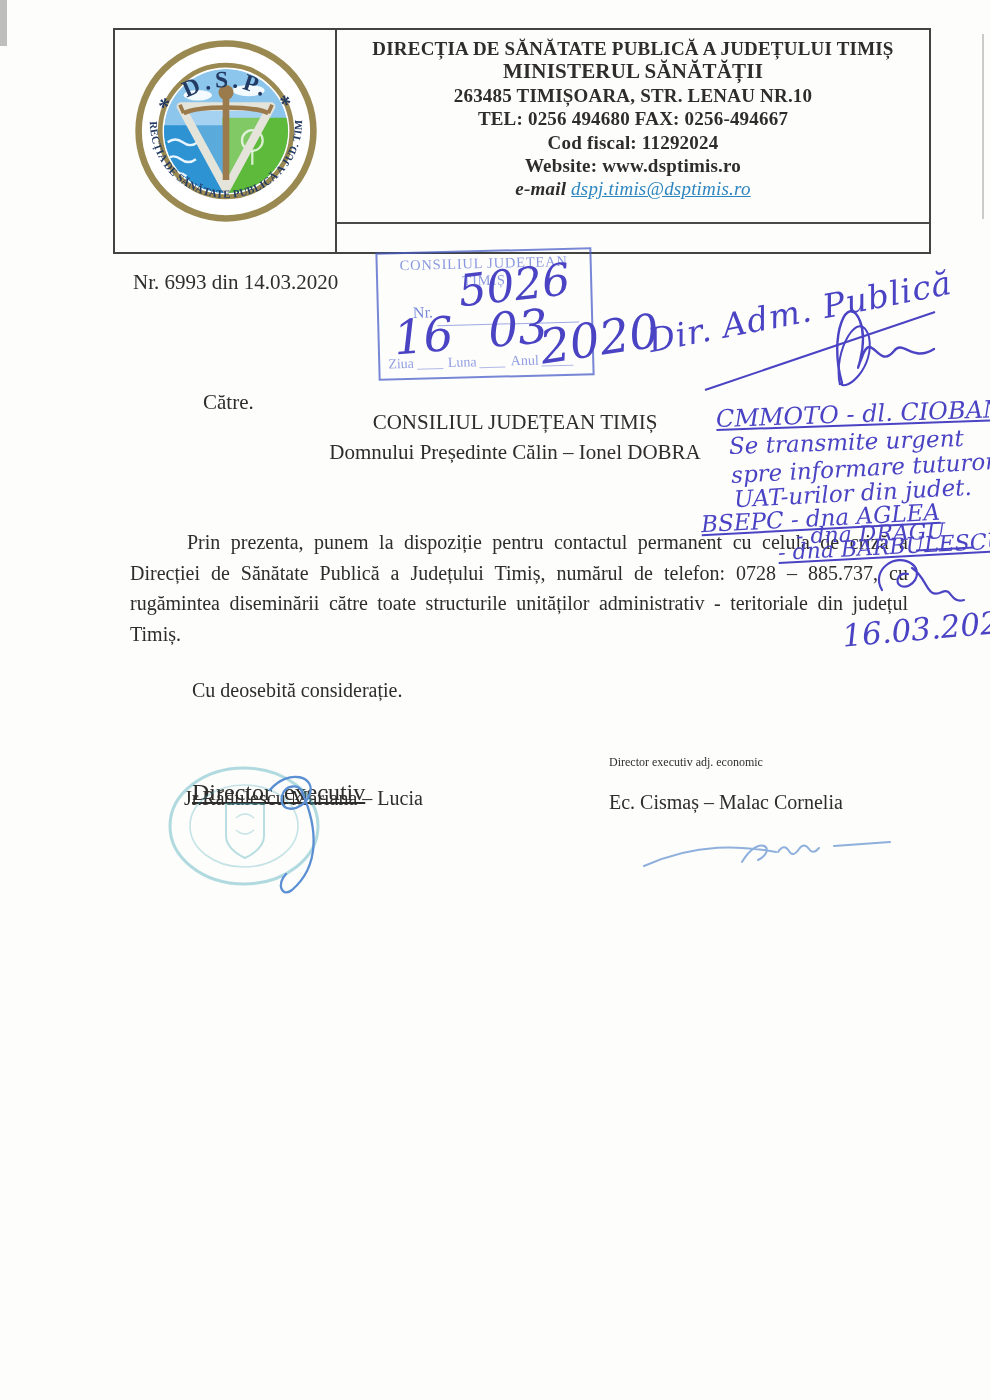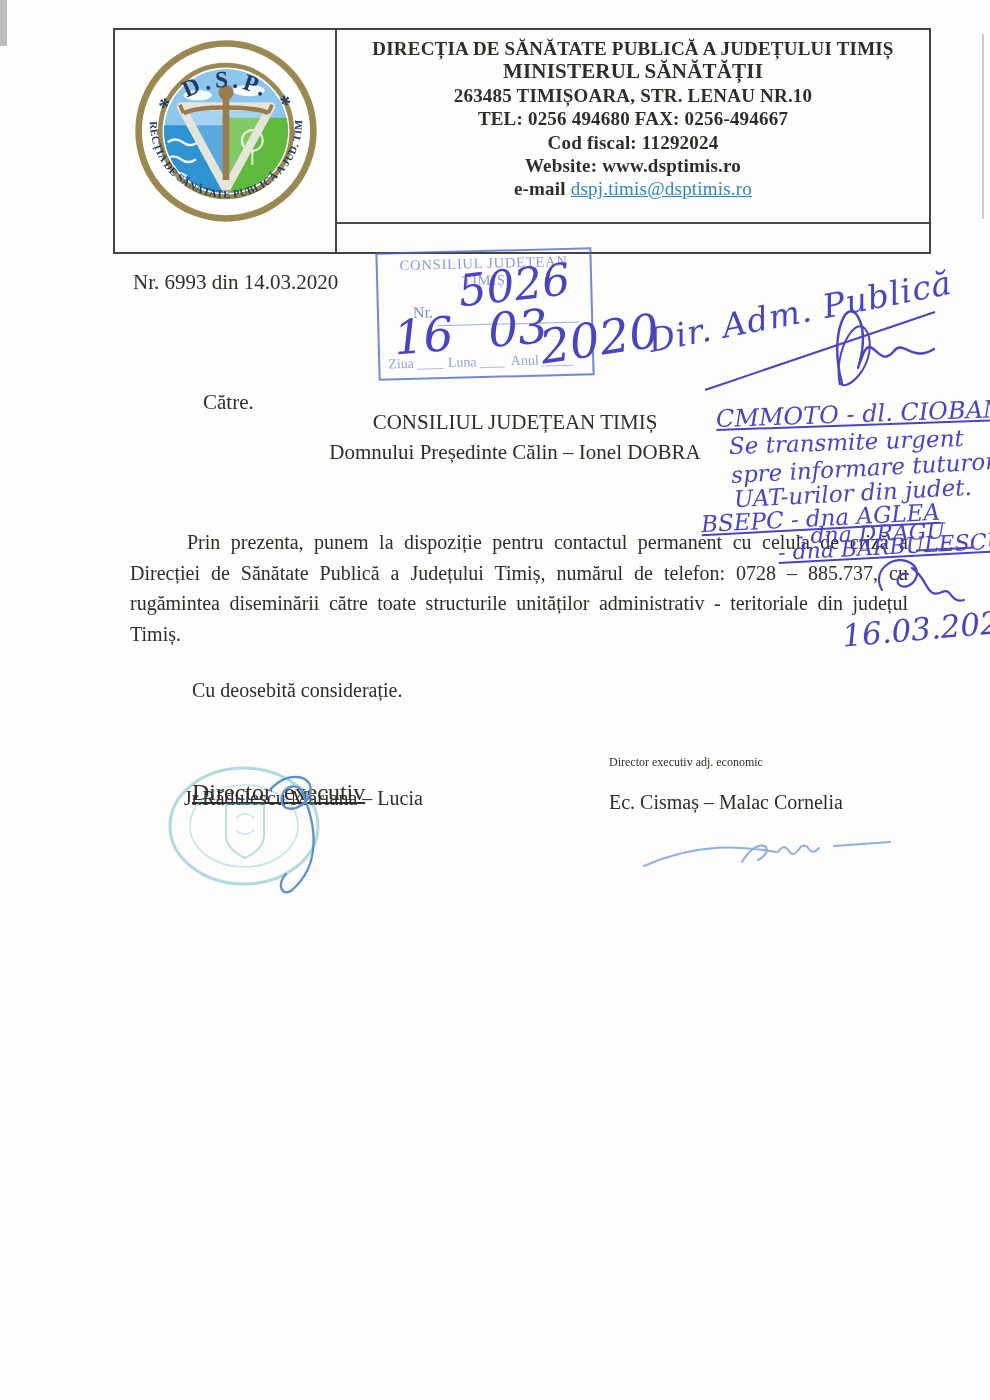--- a/index.html
+++ b/index.html
@@ -12,21 +12,21 @@
   
   .header-box{position:absolute;left:113px;top:28px;width:818px;height:226px;
               border:2px solid #434341;box-sizing:border-box;}
   .logo-cell{position:absolute;left:0;top:0;width:222px;height:100%;border-right:2px solid #434341;box-sizing:border-box;}
   .logo-cell svg{position:absolute;left:17px;top:7px;}
   .org-cell{position:absolute;left:222px;top:0;right:0;height:100%;}
   .org-text{box-sizing:border-box;height:194px;border-bottom:2px solid #4a4a48;
             padding-top:7px;text-align:center;font-weight:bold;}
   .org-text > div{font-size:19px;line-height:23.4px;letter-spacing:.2px;}
   .org-text > div:nth-child(2){font-size:21px;}
-  .email-row{font-size:19px;}
+  .email-row{font-size:19px;font-style:italic;}
   .email-link{color:#2e86c1;text-decoration:underline;font-weight:normal;}
 
   
   .ref-no{position:absolute;left:133px;top:270px;font-size:21px;}
 
   
   .stamp{position:absolute;left:377px;top:250px;width:216px;height:128px;
          border:2.5px solid rgba(75,95,200,.75);box-sizing:border-box;
          transform:rotate(-1.5deg);color:rgba(85,105,210,.8);}
   .stamp-org{position:absolute;top:3px;left:0;right:0;text-align:center;

